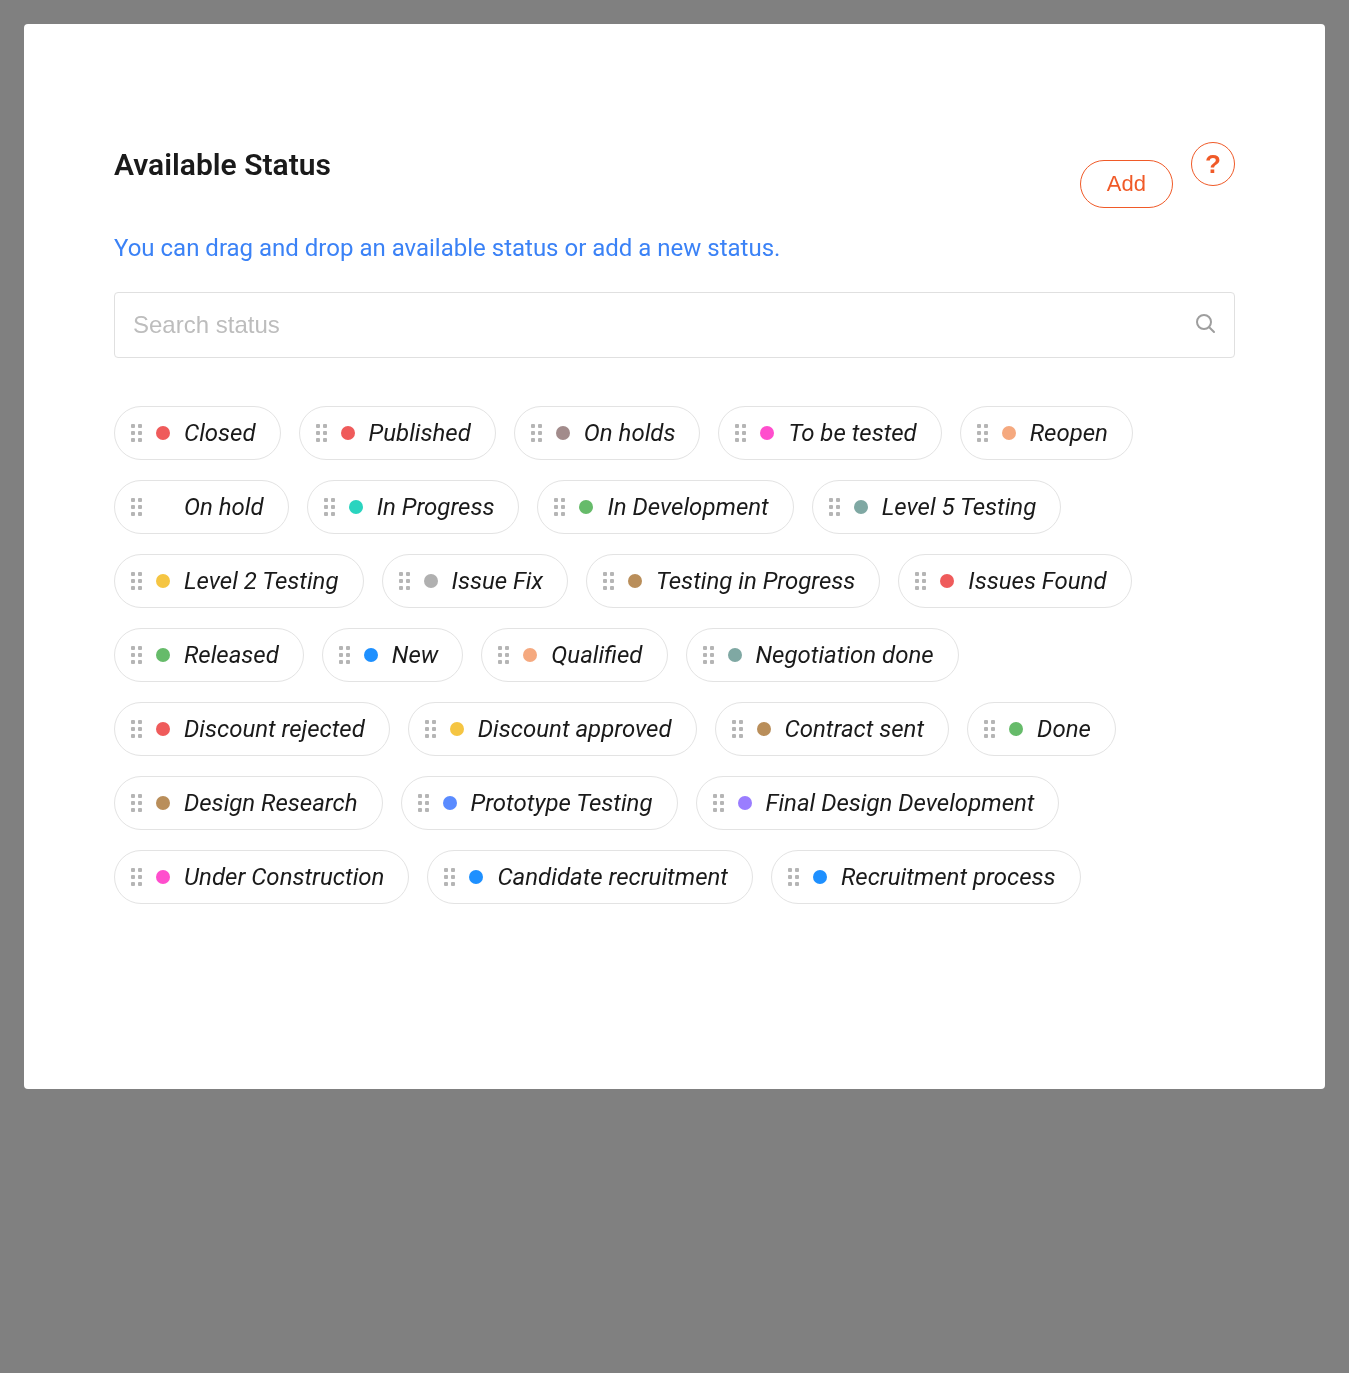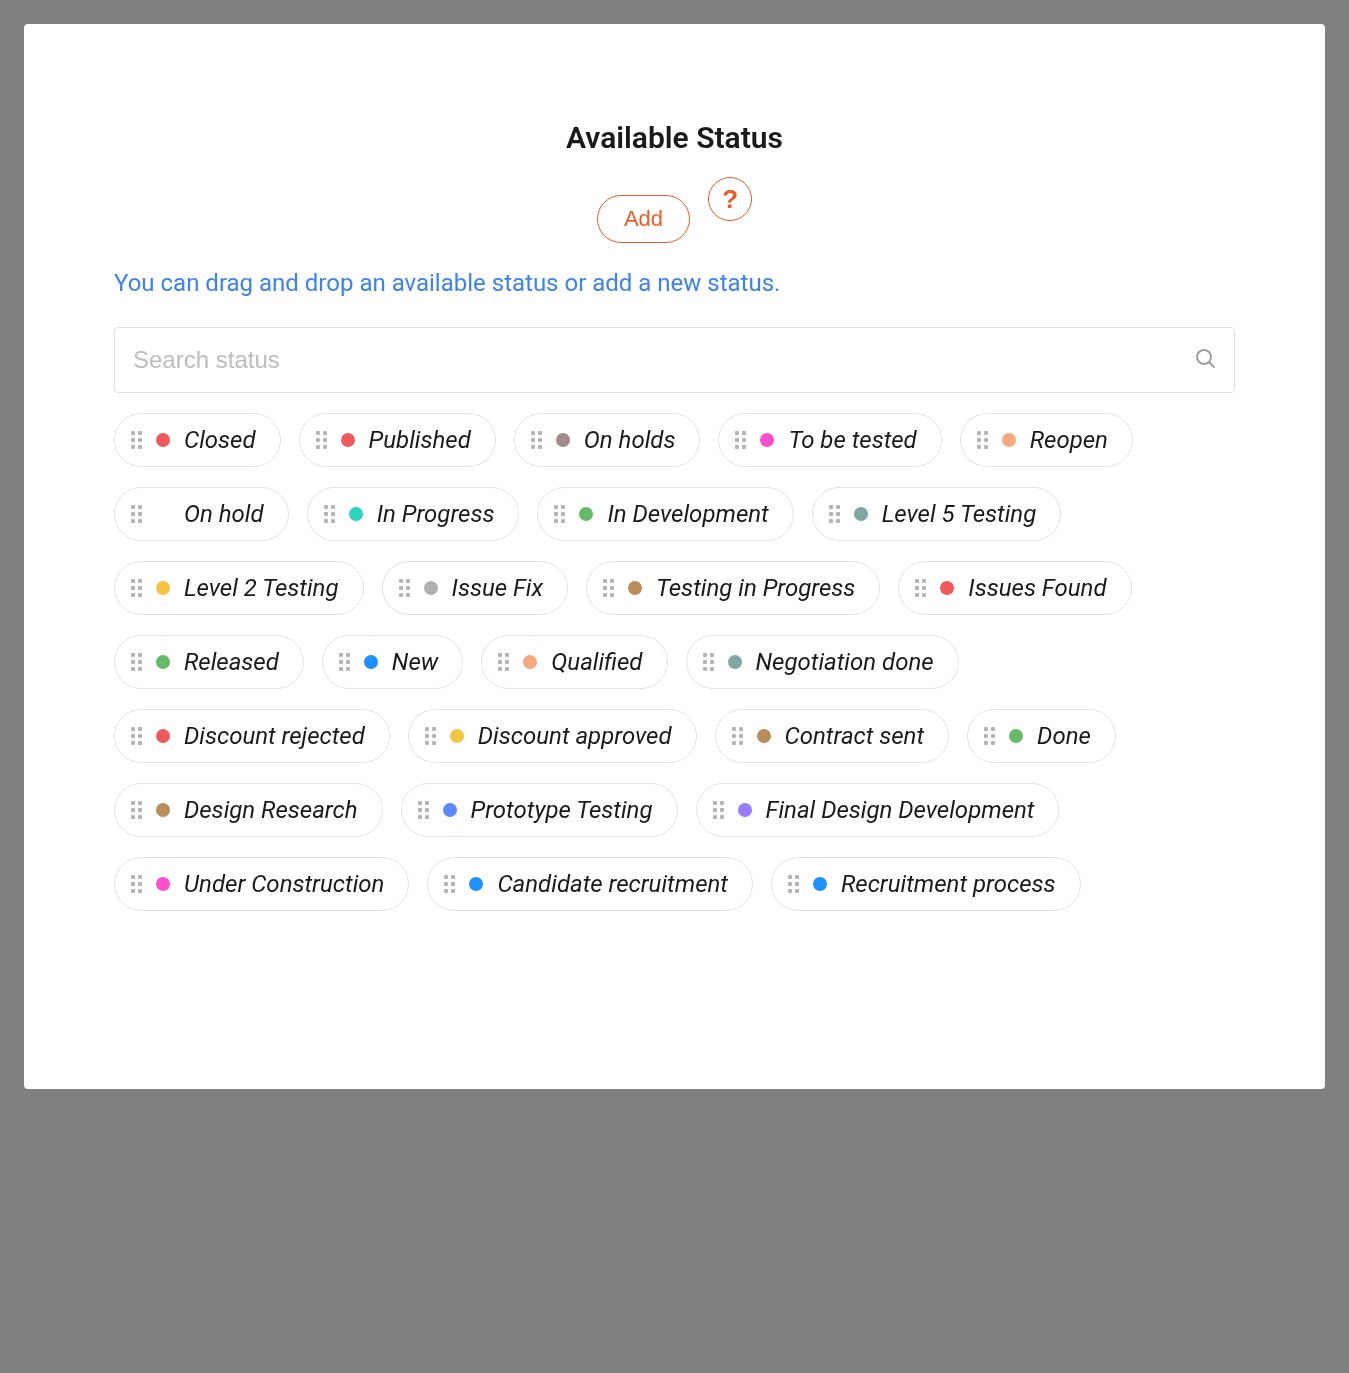--- a/index.html
+++ b/index.html
@@ -18,21 +18,20 @@
     width: 100%;
     max-width: 1301px;
     min-height: 1065px;
     padding: 96px 90px 60px 90px;
   }
   .header-row {
     display: flex;
     align-items: center;
     justify-content: space-between;
     margin-bottom: 26px;
-    flex-direction: column;
   }
   .title {
     font-size: 30px;
     font-weight: 600;
     color: #1a1a1a;
   }
   .header-actions {
     display: flex;
     align-items: center;
     gap: 18px;
@@ -62,21 +61,21 @@
     justify-content: center;
     cursor: pointer;
   }
   .description {
     font-size: 24px;
     color: #3b82f6;
     margin-bottom: 30px;
   }
   .search-wrap {
     position: relative;
-    margin-bottom: 20px;
+    margin-bottom: 48px;
   }
   .search-input {
     width: 100%;
     border: 1px solid #e0e0e0;
     border-radius: 4px;
     padding: 18px 60px 18px 18px;
     font-size: 24px;
     color: #333;
     outline: none;
   }

